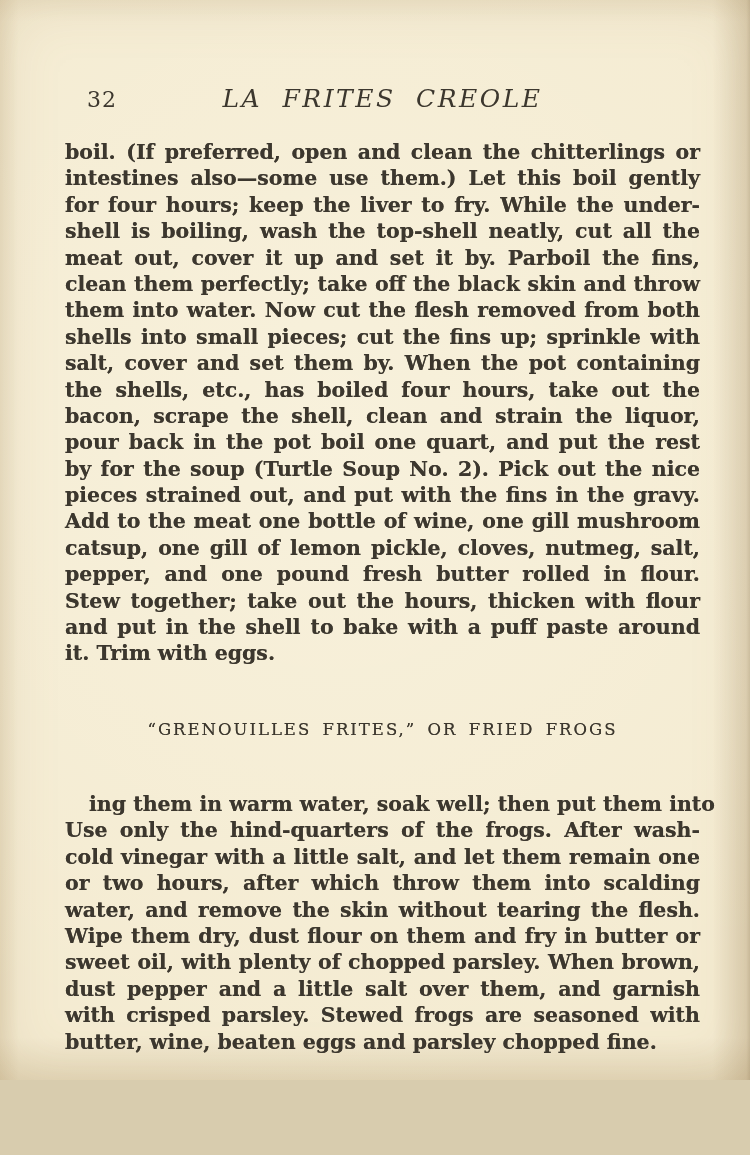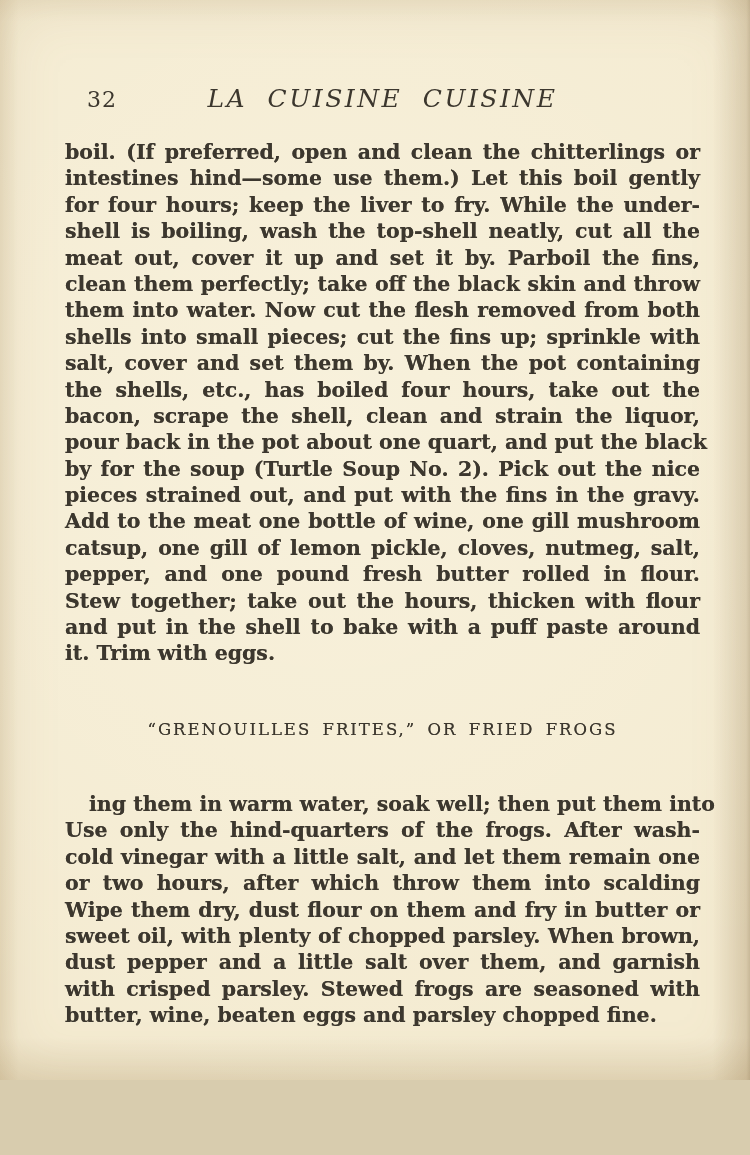--- a/index.html
+++ b/index.html
@@ -77,53 +77,54 @@
     text-shadow: 0 0 0.5px rgba(60,55,46,0.7);
   }
 </style>
 </head>
 <body>
 
 <div class="page">
 
   <div class="running-head">
     <span class="page-number">32</span>
-    <div class="running-title">LA CUISINE CUISINE</div>
+    <div class="running-title">LA FRITES CREOLE</div>
   </div>
 
   <div class="para para1">
       <div class="tline">boil.  (If preferred, open and clean the chitterlings or</div>
-      <div class="tline">intestines hind—some use them.)  Let this boil gently</div>
+      <div class="tline">intestines also—some use them.)  Let this boil gently</div>
       <div class="tline">for four hours; keep the liver to fry.  While the under-</div>
       <div class="tline">shell is boiling, wash the top-shell neatly, cut all the</div>
       <div class="tline">meat out, cover it up and set it by.  Parboil the fins,</div>
       <div class="tline">clean them perfectly; take off the black skin and throw</div>
       <div class="tline">them into water.  Now cut the flesh removed from both</div>
       <div class="tline">shells into small pieces; cut the fins up; sprinkle with</div>
       <div class="tline">salt, cover and set them by.  When the pot containing</div>
       <div class="tline">the shells, etc., has boiled four hours, take out the</div>
       <div class="tline">bacon, scrape the shell, clean and strain the liquor,</div>
-      <div class="tline">pour back in the pot about one quart, and put the black</div>
+      <div class="tline">pour back in the pot boil one quart, and put the rest</div>
       <div class="tline">by for the soup (Turtle Soup No. 2).  Pick out the nice</div>
       <div class="tline">pieces strained out, and put with the fins in the gravy.</div>
       <div class="tline">Add to the meat one bottle of wine, one gill mushroom</div>
       <div class="tline">catsup, one gill of lemon pickle, cloves, nutmeg, salt,</div>
       <div class="tline">pepper, and one pound fresh butter rolled in flour.</div>
       <div class="tline">Stew together; take out the hours, thicken with flour</div>
       <div class="tline">and put in the shell to bake with a puff paste around</div>
       <div class="tline">it.  Trim with eggs.</div>
     </div>
 
   <div class="section-heading">“GRENOUILLES FRITES,” OR FRIED FROGS</div>
 
   <div class="para para2 indent-first">
       <div class="tline">ing them in warm water, soak well; then put them into</div>
       <div class="tline">Use only the hind-quarters of the frogs.  After wash-</div>
       <div class="tline">cold vinegar with a little salt, and let them remain one</div>
       <div class="tline">or two hours, after which throw them into scalding</div>
+      <div class="tline">water, and remove the skin without tearing the flesh.</div>
       <div class="tline">Wipe them dry, dust flour on them and fry in butter or</div>
       <div class="tline">sweet oil, with plenty of chopped parsley. When brown,</div>
       <div class="tline">dust pepper and a little salt over them, and garnish</div>
       <div class="tline">with crisped parsley.  Stewed frogs are seasoned with</div>
       <div class="tline">butter, wine, beaten eggs and parsley chopped fine.</div>
     </div>
 
 </div>
 
 </body></html>

